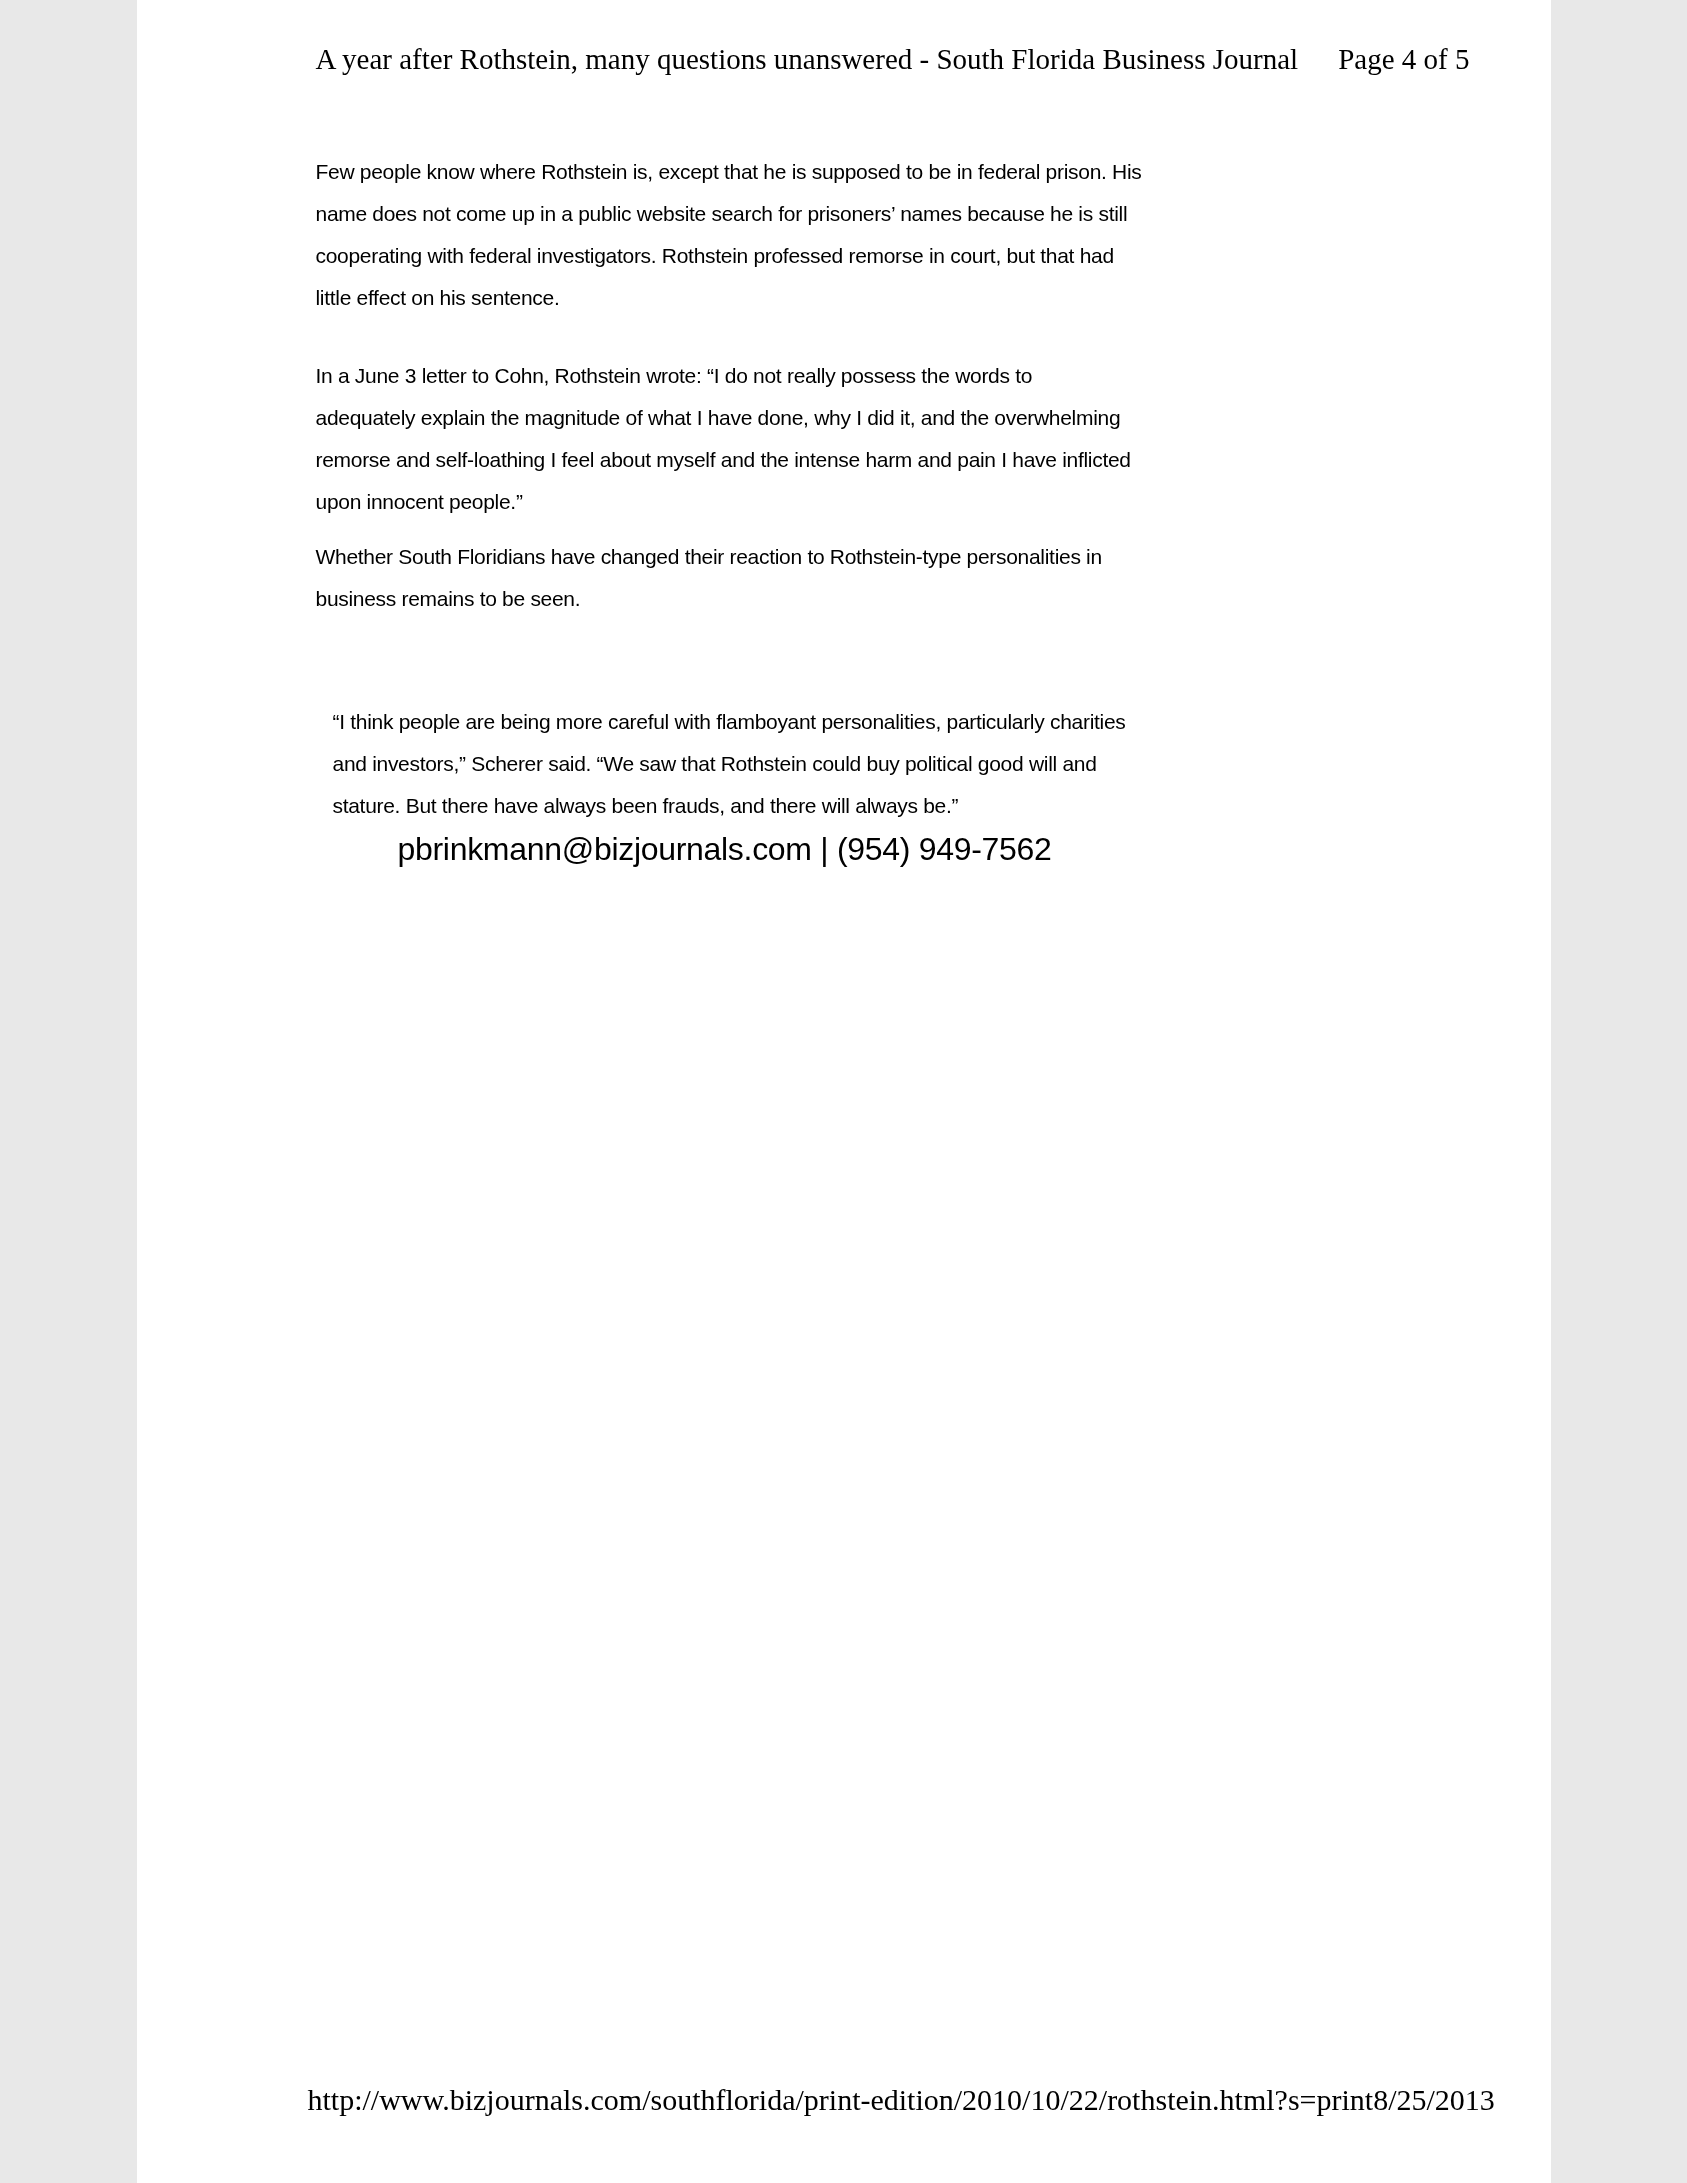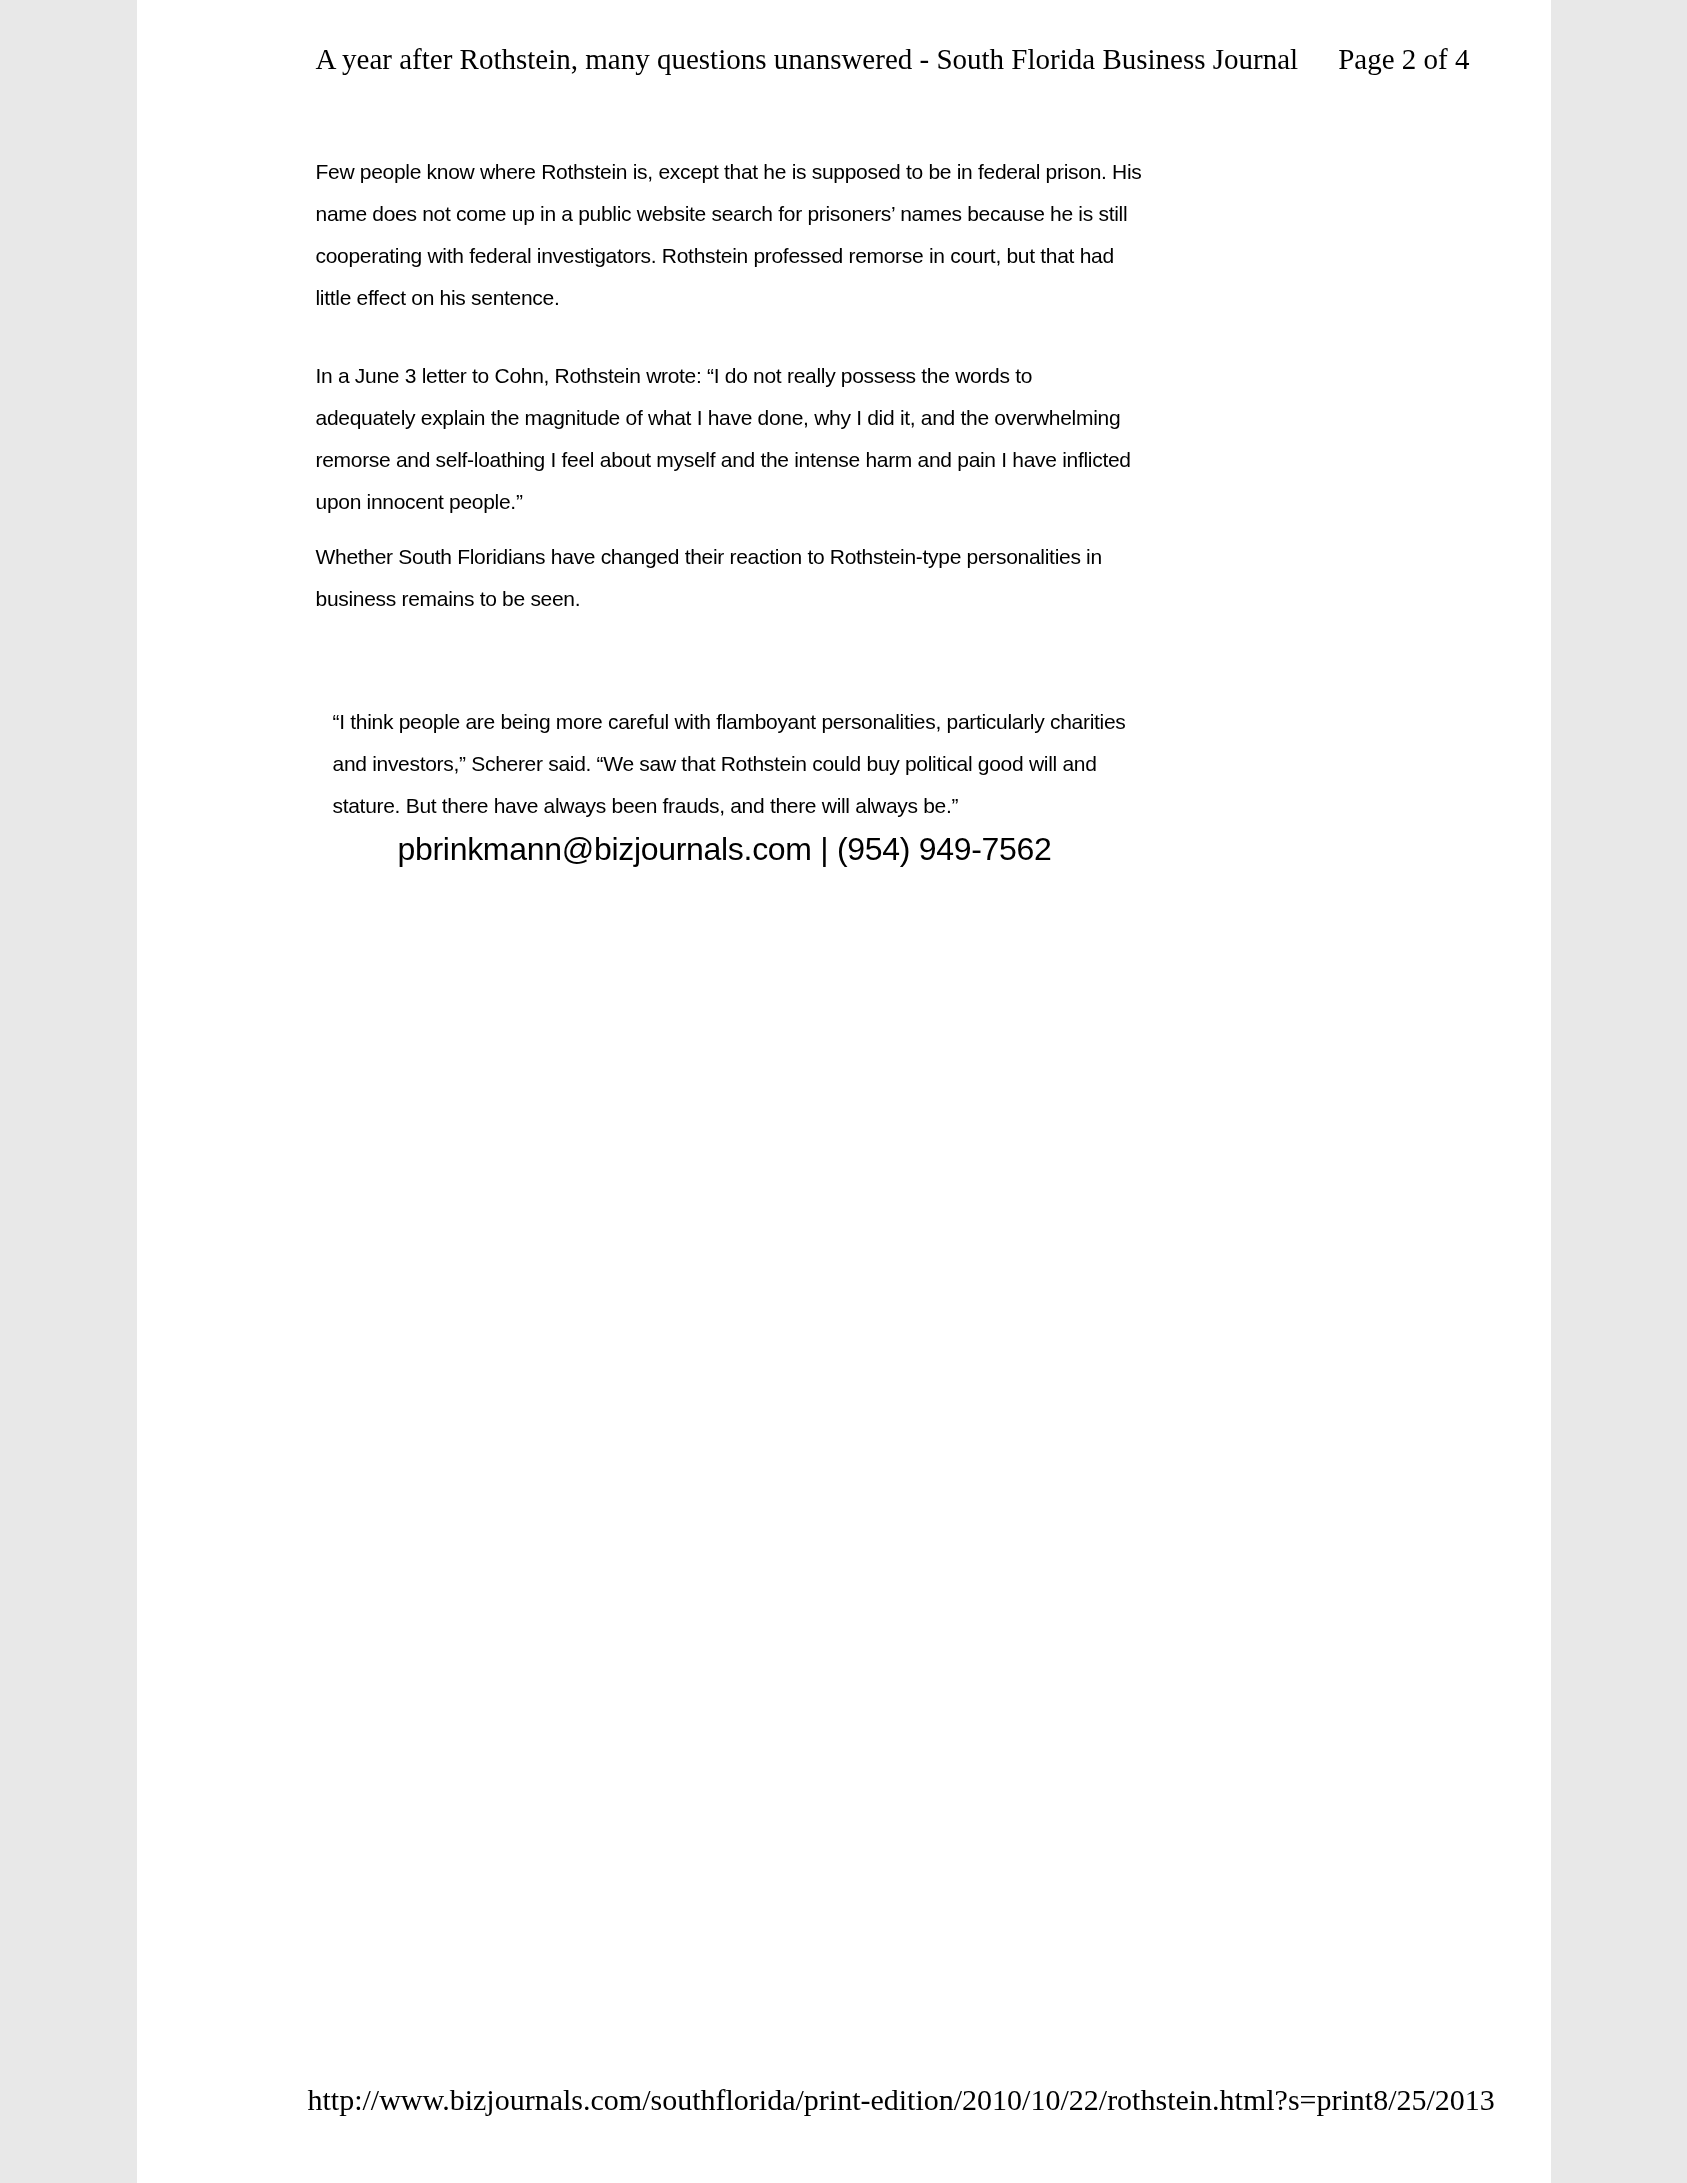--- a/index.html
+++ b/index.html
@@ -63,21 +63,21 @@
     white-space: nowrap;
   }
 </style>
 </head>
 <body>
 
 <div class="page">
 
   <div class="header-row">
     <span class="header-title">A year after Rothstein, many questions unanswered - South Florida Business Journal</span>
-    <span class="header-page-number">Page 2 of 4</span>
+    <span class="header-page-number">Page 4 of 5</span>
   </div>
 
   <div class="body-text para-1">Few people know where Rothstein is, except that he is supposed to be in federal prison. His
 name does not come up in a public website search for prisoners’ names because he is still
 cooperating with federal investigators. Rothstein professed remorse in court, but that had
 little effect on his sentence.</div>
 
   <div class="body-text para-2">In a June 3 letter to Cohn, Rothstein wrote: “I do not really possess the words to
 adequately explain the magnitude of what I have done, why I did it, and the overwhelming
 remorse and self-loathing I feel about myself and the intense harm and pain I have inflicted

